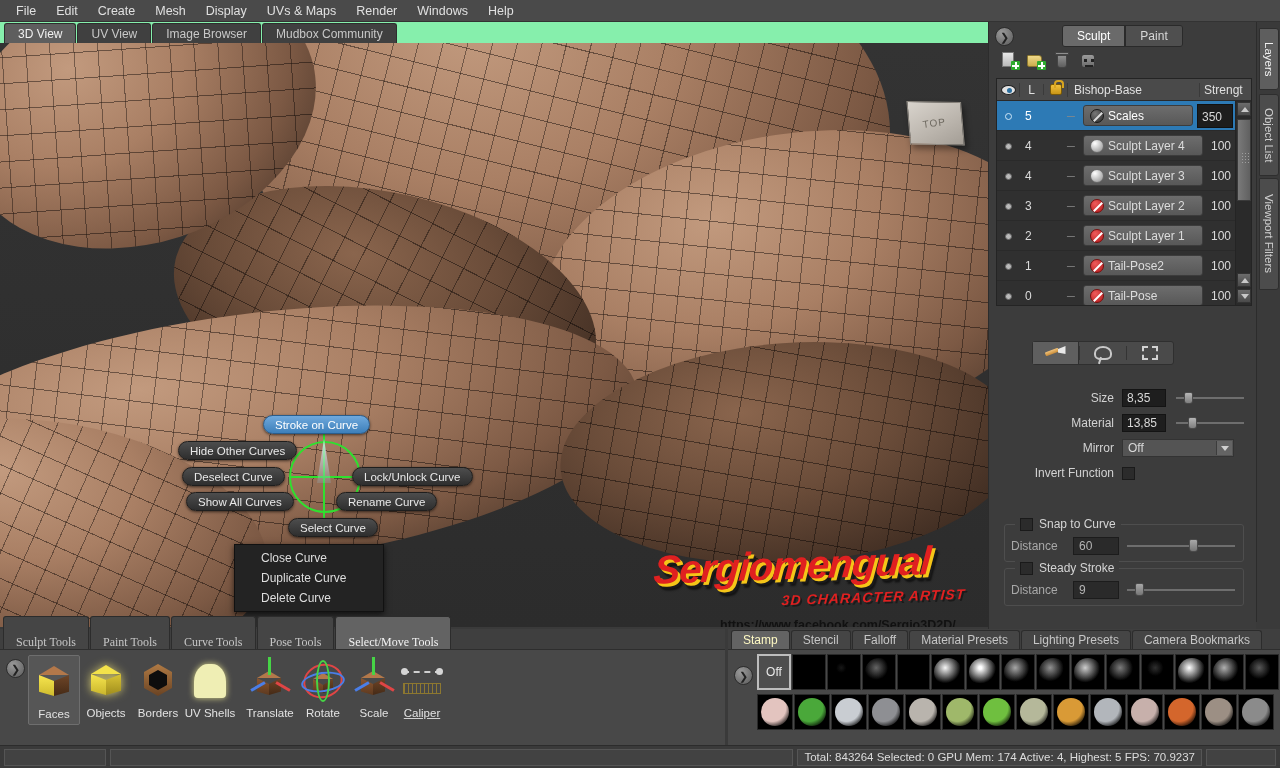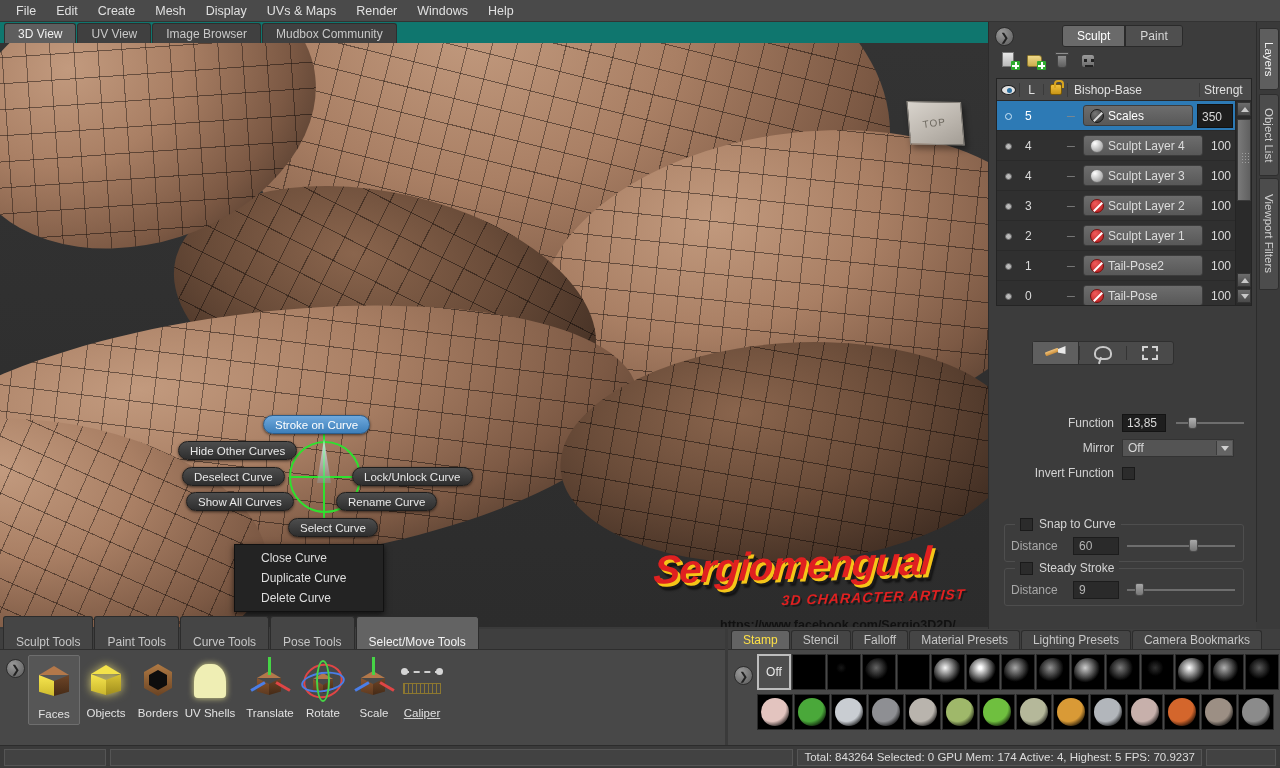--- a/index.html
+++ b/index.html
@@ -21,21 +21,21 @@
     border-bottom: 1px solid #333;
   }
   #menubar .mi {
     padding: 3px 10px; color: #e0e0e0; font-size: 12.5px; cursor: default;
     white-space: nowrap;
   }
 
   
   #viewtabs {
     position: absolute; left: 0; top: 22px; width: 1280px; height: 21px;
-    background: #0f766e; display: flex; align-items: flex-end;
+    background: #86efac; display: flex; align-items: flex-end;
     padding-left: 4px;
   }
   #viewtabs .vt {
     height: 20px; line-height: 20px; padding: 0 13px;
     background: #404040; color: #c8c8c8; font-size: 12px;
     border: 1px solid #2e2e2e; border-bottom: none;
     border-radius: 3px 3px 0 0; margin-right: 1px; cursor: default;
   }
   #viewtabs .vt.active { background: #5e5e5e; color: #f0f0f0; }
 
@@ -371,21 +371,21 @@
 
   
   #shelf-tabs {
     position: absolute; left: 0; top: 629px; width: 725px; height: 20px;
     background: #3f3f3f; display: flex; align-items: flex-end; padding-left: 3px;
   }
   #shelf-tabs .st {
     height: 19px; line-height: 19px; padding: 16px 12px; font-size: 12px;
     background: #454545; color: #c6c6c6;
     border: 1px solid #2c2c2c; border-bottom:none; border-radius: 3px 3px 0 0;
-    margin-right: 1px; cursor: default;
+    margin-right: 1px; cursor: default; font-family: Liberation Serif, serif;
   }
   #shelf-tabs .st.active { background: #636363; color: #f2f2f2; }
 
   #shelf {
     position: absolute; left: 0; top: 649px; width: 725px; height: 96px;
     background: #484848; border-top: 1px solid #2e2e2e;
   }
   #shelf-exp {
     position: absolute; left: 6px; top: 9px; width: 19px; height: 19px;
     border-radius: 50%;
@@ -473,21 +473,21 @@
   #stamp-tabs {
     position: absolute; left: 728px; top: 629px; width: 552px; height: 20px;
     background: #3f3f3f; display: flex; align-items: flex-end; padding-left: 3px;
   }
   #stamp-tabs .st {
     height: 19px; line-height: 19px; padding: 0 11px; font-size: 12px;
     background: #454545; color: #c6c6c6;
     border: 1px solid #2c2c2c; border-bottom:none; border-radius: 3px 3px 0 0;
     margin-right: 1px; cursor: default;
   }
-  #stamp-tabs .st.active { background: #636363; color: #fde047; }
+  #stamp-tabs .st.active { background: #636363; color: #fef9c3; }
 
   #stamp-panel {
     position: absolute; left: 728px; top: 649px; width: 552px; height: 96px;
     background: #484848; border-top: 1px solid #2e2e2e;
   }
   #stamp-exp {
     position: absolute; left: 6px; top: 16px; width: 19px; height: 19px;
     border-radius: 50%;
     background: radial-gradient(circle at 35% 30%, #9a9a9a, #5a5a5a);
     border: 1px solid #2c2c2c; color:#222; font-size:11px;
@@ -836,23 +836,31 @@
       <div class="divider"></div>
       <div class="bm">
           <div class="lasso-ico"></div>
         </div>
       <div class="divider"></div>
       <div class="bm">
           <div class="marquee-ico"></div>
         </div>
     </div>
 
+    <div class="prow" style="top:76px;">
+      <div class="plabel">Size</div>
+      <div class="pfield">8,35</div>
+      <div class="pslider">
+        <div class="track"></div>
+          <div class="knob" style="left:8px;"></div>
+      </div>
+    </div>
 
     <div class="prow" style="top:101px;">
-      <div class="plabel">Function</div>
+      <div class="plabel">Material</div>
       <div class="pfield">13,85</div>
       <div class="pslider">
         <div class="track"></div>
           <div class="knob" style="left:12px;"></div>
       </div>
     </div>
 
     <div class="prow" style="top:126px;">
       <div class="plabel">Mirror</div>
       <div class="pdrop">

